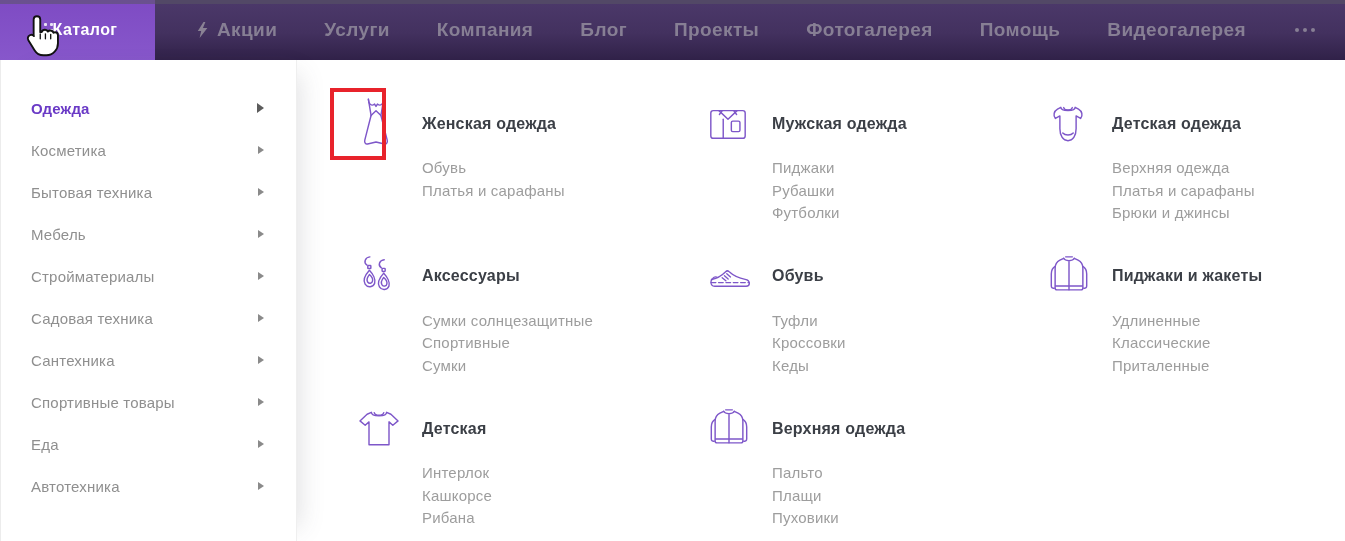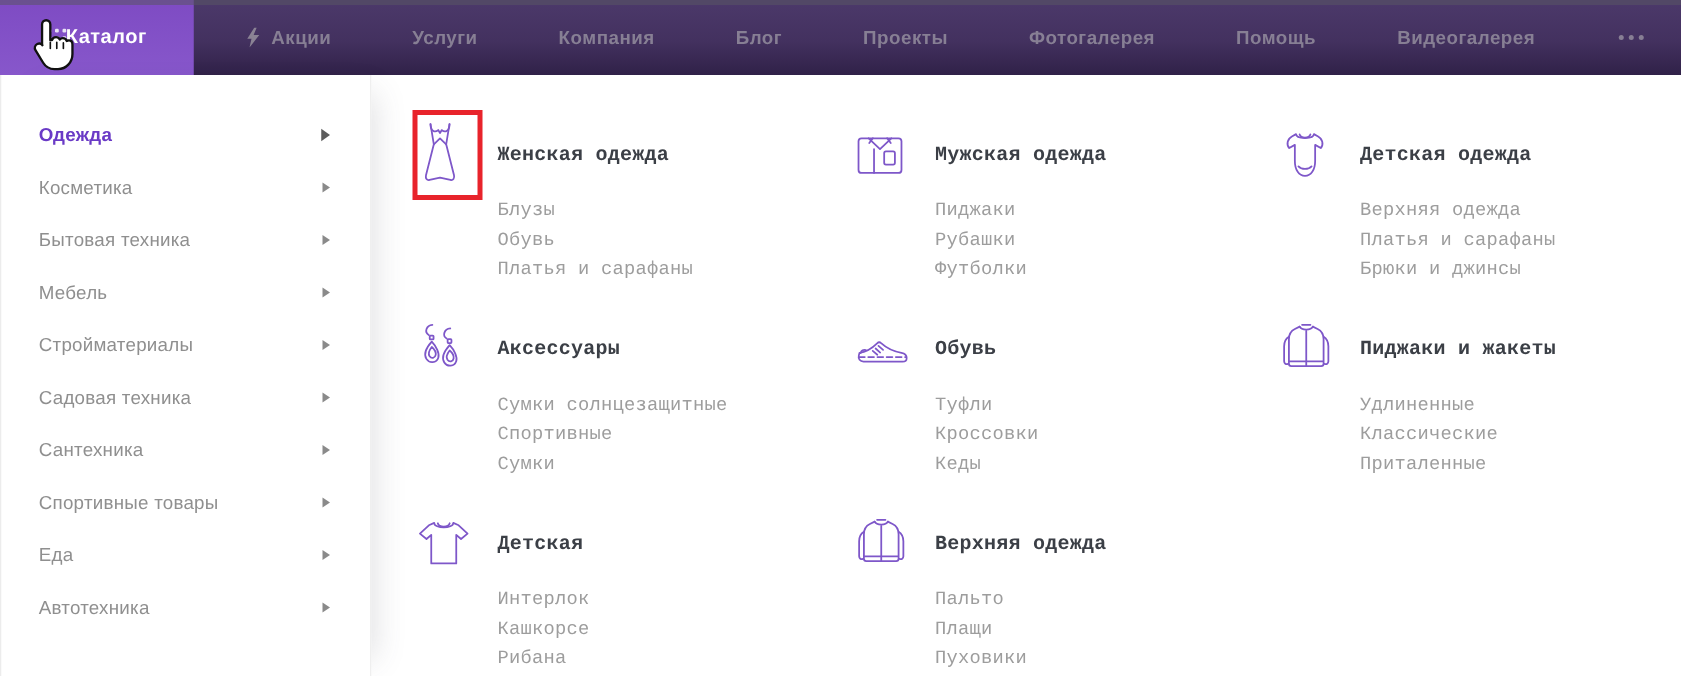--- a/index.html
+++ b/index.html
@@ -23,21 +23,21 @@
     background:linear-gradient(180deg,#7e4bc3,#8757cb);
     color:#fff; font-size:16px; font-weight:700; letter-spacing:.4px;
     cursor:pointer; position:relative; z-index:1;text-align:center;
   }
   .nav-rest {
     flex:1; display:flex; align-items:center; justify-content:space-between;
     padding:0 28px 0 42px;
   }
   .nav-item {
     display:flex; align-items:center; gap:9px;
-    color:#877f94; font-size:15px; font-weight:700; letter-spacing:.4px;
+    color:#877f94; font-size:19px; font-weight:700; letter-spacing:.4px;
     cursor:pointer; white-space:nowrap;
   }
   .dots-grid { display:grid; grid-template-columns:repeat(3,3px); grid-gap:3px; }
   .dots-grid i { width:3px; height:3px; background:#e8e2f4; border-radius:1px; }
   .more-dots { display:inline-flex; gap:4px; align-items:center; padding:6px 2px; }
   .more-dots i { width:4px; height:4px; border-radius:50%; background:#877f94; }
   
   .panel { position:absolute; top:60px; left:0; right:0; bottom:0; display:flex; background:#fff; }
   .sidebar {
     width:297px; flex:0 0 297px; padding-top:27px;
@@ -50,21 +50,21 @@
     padding:0 32px 0 30px; cursor:pointer;
     color:#8f8f8f; font-size:15px; letter-spacing:.2px;gap:36px;
   }
   .side-item.active { color:#6a3ac6; font-weight:700; }
   .tri {
     width:0; height:0; display:inline-block;
     border-left:6px solid #8a8a8a; border-top:4px solid transparent; border-bottom:4px solid transparent;
   }
   .side-item.active .tri { border-left-color:#5c5c5c; border-left-width:7px; border-top-width:5px; border-bottom-width:5px; }
   
-  .content { flex:1; padding:35px 0 0 36px; overflow:hidden;font-family:Liberation Mono, monospace; }
+  .content { flex:1; padding:35px 0 0 60px; overflow:hidden; }
   .grid { display:grid; grid-template-columns:350px 340px 340px; }
   .card {
     display:grid; grid-template-columns:65px 1fr; grid-template-rows:57px auto;
     margin-bottom:23px; align-content:start;
   }
   .icon-cell {
     grid-row:1; grid-column:1; width:55px; height:57px;
     display:flex; align-items:center; justify-content:flex-start;
   }
   .card-title {
@@ -190,21 +190,20 @@
       <div class="card">
         <span class="icon-cell">
           <svg width="38" height="54" viewBox="0 0 40 56">
             <path d="M12 2 C12 7.5 15.5 9.5 18.5 7 L20 9.5 L21.5 7 C24.5 9.5 28 7.5 28 2"></path>
             <path d="M12 2 L14.8 19 L8.2 45 C7.6 47.6 9 49.6 11.2 49 L20 47 L28.8 49 C31 49.6 32.4 47.6 31.8 45 L25.2 19 L28 2"></path>
             <path d="M14.8 19 L20 14 L25.2 19"></path>
           </svg>
         </span>
         <a class="card-title">Женская одежда</a>
         <ul class="card-links">
-          <li><a>Блузы</a></li>
           <li><a>Обувь</a></li>
           <li><a>Платья и сарафаны</a></li>
         </ul>
       </div>
 
       <div class="card">
         <span class="icon-cell">
           <svg width="42" height="42" viewBox="0 0 44 44">
             <rect x="4" y="8" width="36" height="29" rx="2.5"></rect>
             <path d="M12.5 8 L22 17 L31.5 8"></path>

